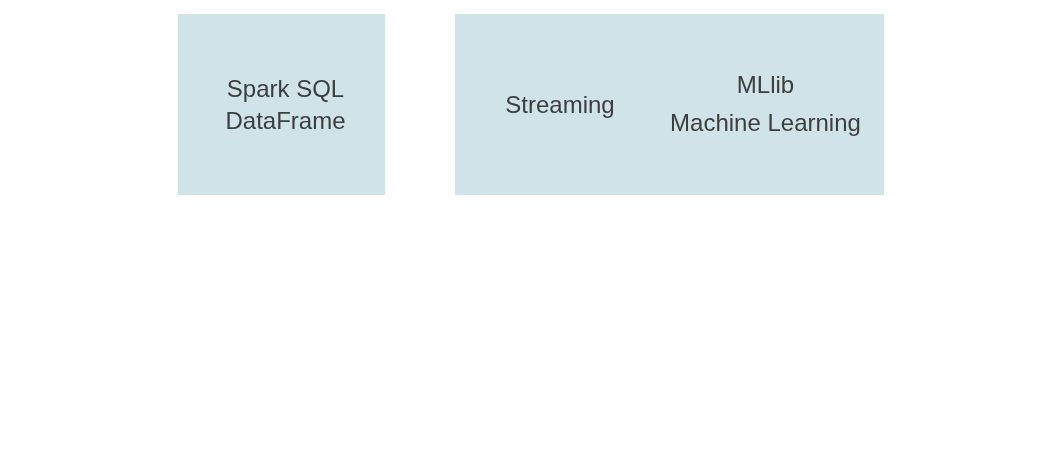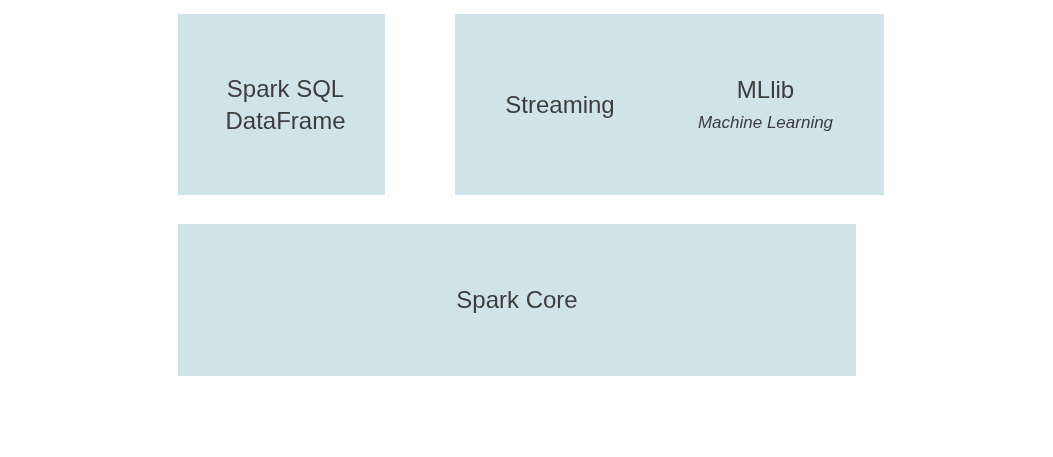--- a/index.html
+++ b/index.html
@@ -24,22 +24,21 @@
     color: #3d3d3d;
     text-align: center;
   }
   .box-title {
     font-size: 24px;
     line-height: 1.3;
     white-space: pre-line;
     color: #3d3d3d;
   }
   .box-subtitle {
-    font-size: 17px;
-    font-style: italic;
+    font-size: 24px;
     line-height: 1.4;
     color: #3d3d3d;
     margin-top: 6px;
   }
   .box-spark-sql  { left: 178px; top: 14px;  width: 207px; height: 181px; padding-left: 8px; }
   .box-streaming  { left: 412px; top: 14px;  width: 210px; height: 181px; margin-left: 43px; }
   .box-mllib      { left: 647px; top: 14px;  width: 237px; height: 181px; }
   .box-spark-core { left: 178px; top: 224px; width: 678px; height: 152px; }
 </style>
 </head>
@@ -54,17 +53,14 @@
 
   <div class="box box-streaming">
     <div class="box-title">Streaming</div>
   </div>
 
   <div class="box box-mllib">
     <div class="box-title">MLlib</div>
     <div class="box-subtitle">Machine Learning</div>
   </div>
 
-  <div class="box box-spark-core">
-    <div class="box-title">Spark Core</div>
-  </div>
 
 </div>
 
 </body></html>

